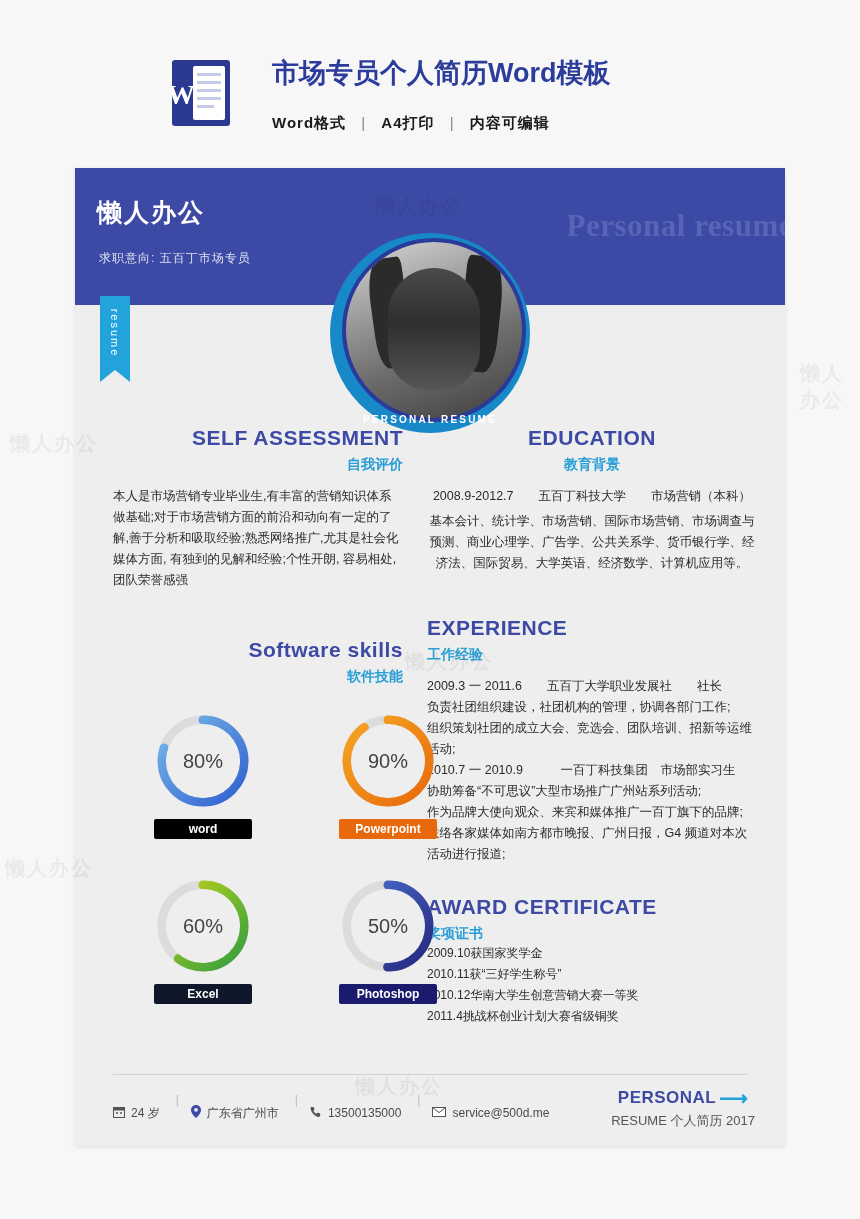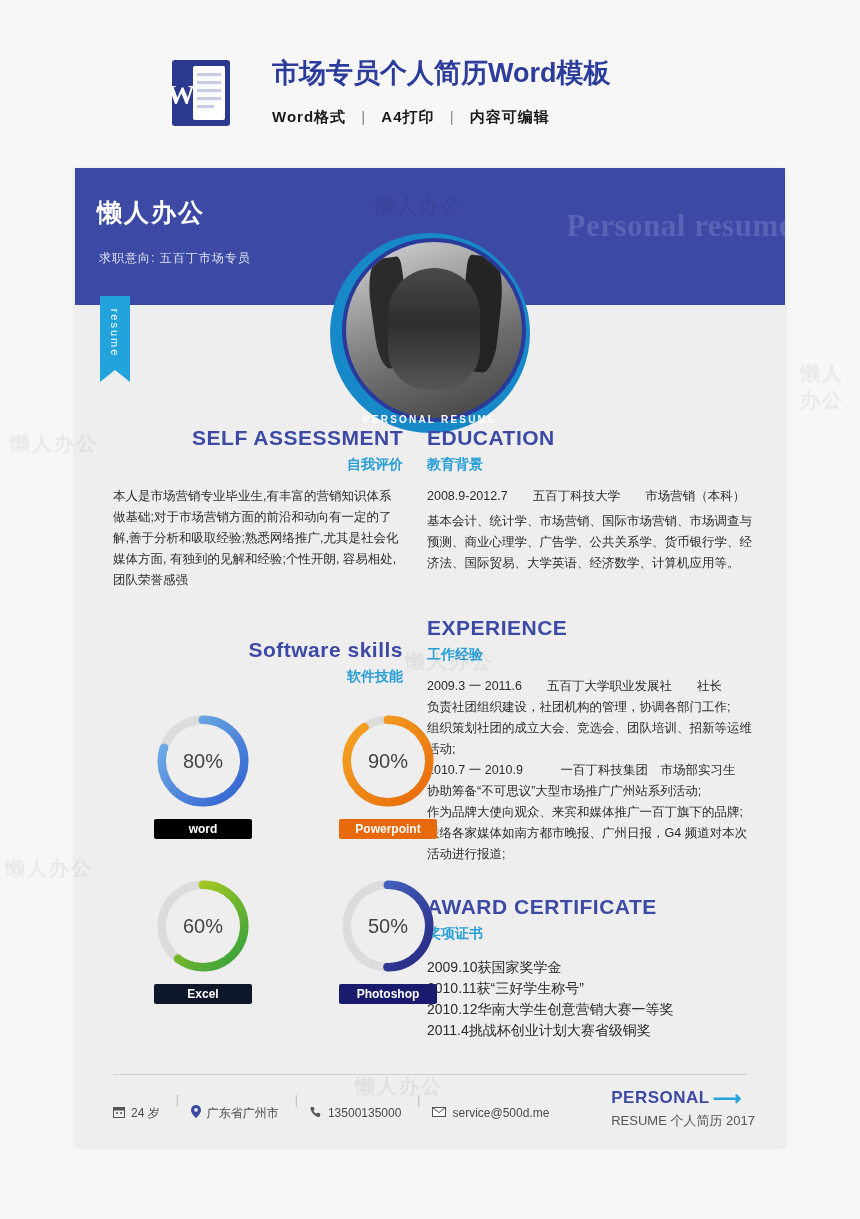--- a/index.html
+++ b/index.html
@@ -20,21 +20,21 @@
   }
   .word-logo{
     position:absolute;left:172px;top:12px;width:58px;height:66px;
   }
   .header-text{position:absolute;left:272px;top:8px;}
   .header-title{
     font-size:27px;font-weight:bold;color:#2c3c9b;letter-spacing:0px;
     line-height:34px;margin:0;
   }
   .header-sub{
-    margin-top:18px;font-size:15px;font-weight:bold;color:#1a1a1a;
+    margin-top:24px;font-size:15px;font-weight:bold;color:#1a1a1a;
     letter-spacing:1px;
   }
   .header-sub .sep{color:#888;font-weight:normal;padding:0 10px;}
 
   
   .sheet{
     position:absolute;left:75px;top:168px;width:710px;height:978px;
     background:#eeeeee;
     box-shadow:0 1px 4px rgba(0,0,0,.10);
     overflow:hidden;
@@ -96,21 +96,21 @@
   
   .col-left{position:absolute;left:38px;top:258px;width:290px;}
   .col-right{position:absolute;left:352px;top:258px;width:330px;}
 
   h2.en{
     margin:0;font-size:21px;font-weight:bold;color:#3c4aa5;letter-spacing:.5px;
   }
   h3.cn{
     margin:6px 0 0 0;font-size:14px;font-weight:bold;color:#2a9fd6;
   }
-  .right-title{text-align:left;}
+  .right-title{text-align:center;}
   .left-title{text-align:right;}
   .body-text{
     margin-top:12px;font-size:12.5px;line-height:21px;color:#2b2b2b;
   }
 
   
   .skills-head{position:absolute;left:38px;top:470px;width:290px;text-align:right;}
   .rings{position:absolute;left:38px;top:545px;width:300px;}
   .ring-cell{position:absolute;width:120px;text-align:center;}
   .ring{
@@ -120,35 +120,35 @@
     position:absolute;left:11px;top:11px;width:74px;height:74px;border-radius:50%;
     background:#eeeeee;display:flex;align-items:center;justify-content:center;
     font-size:20px;color:#444;
   }
   .ring-label{
     display:inline-block;margin-top:10px;padding:3px 12px;color:#fff;font-size:12px;
     font-weight:bold;border-radius:2px;min-width:74px;
   }
 
   
-  .award-list{margin-top:14px;font-size:14px;line-height:21px;color:#2b2b2b;}
+  .award-list{margin-top:0;font-size:12px;line-height:21px;color:#2b2b2b;}
 
   
   .foot-rule{
     position:absolute;left:38px;top:906px;width:634px;height:1px;background:#d2d2d2;
   }
   .footer{
     position:absolute;left:38px;top:925px;width:640px;height:40px;
     font-size:12px;color:#4a4a4a;display:flex;
   }
   .foot-item{display:flex;align-items:center;margin-right:4px;white-space:nowrap;}
   .foot-sep{color:#bbb;margin:0 12px;}
   .ficon{margin-right:6px;color:#6a6a6a;display:inline-block;}
   .foot-brand{
-    position:absolute;right:30px;top:918px;text-align:left;
+    position:absolute;right:30px;top:918px;text-align:center;
   }
   .foot-brand .b1{font-size:17px;font-weight:bold;color:#3c4aa5;letter-spacing:.5px;}
   .foot-brand .b2{font-size:13px;color:#555;margin-top:2px;}
   .arrow-ico{
     display:inline-block;color:#23a3dc;font-size:20px;vertical-align:-2px;margin-left:3px;
   }
 
   
   .wm{
     position:absolute;color:rgba(0,0,0,.055);font-size:20px;font-weight:bold;

